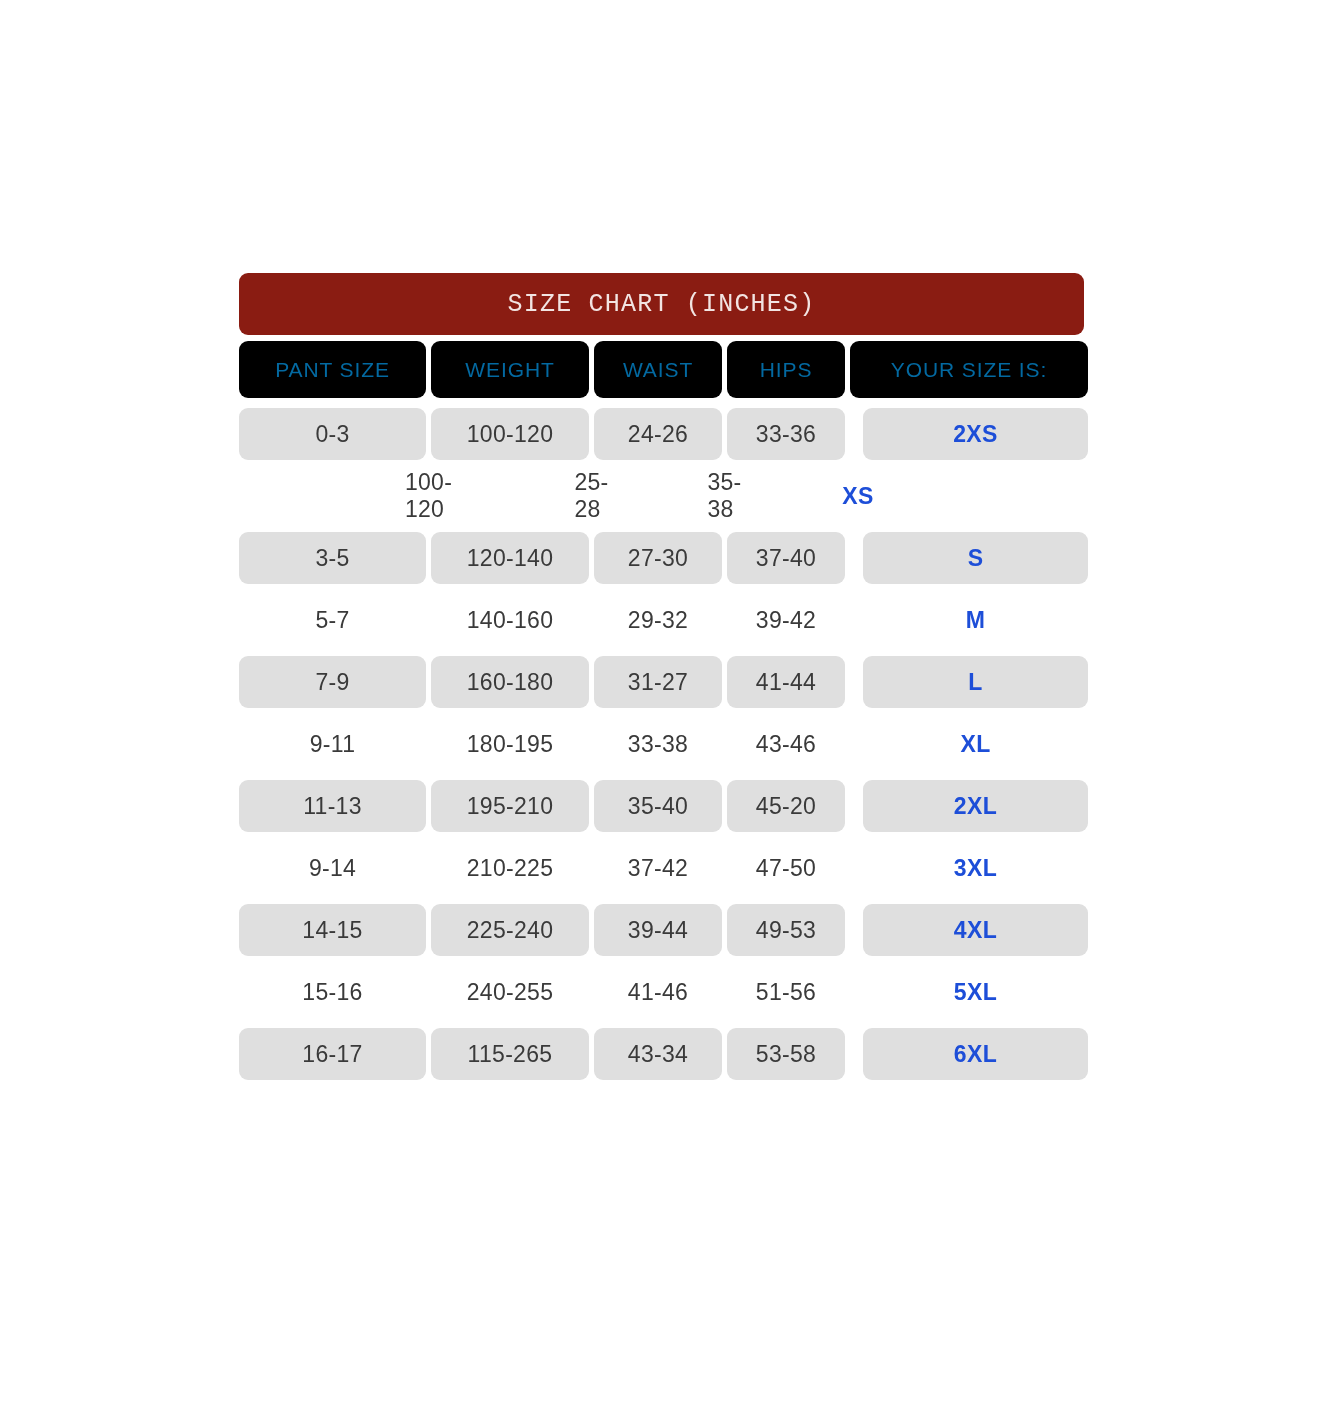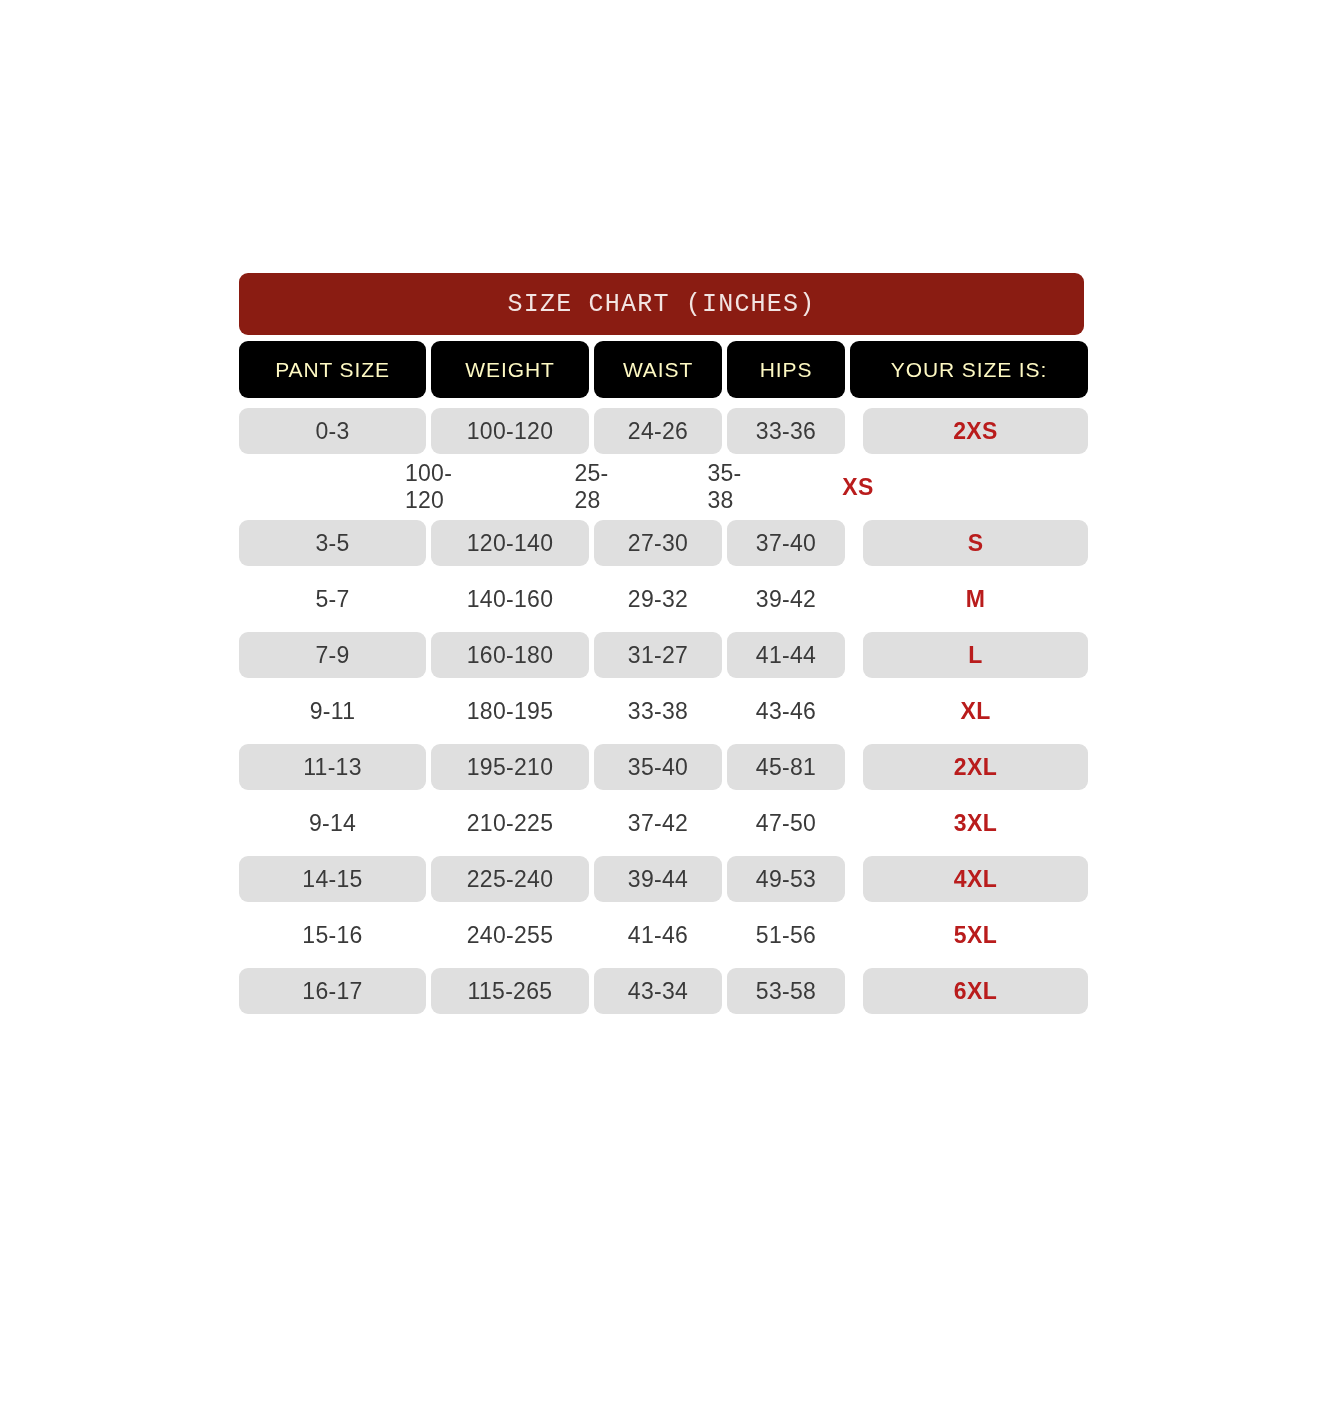--- a/index.html
+++ b/index.html
@@ -52,48 +52,48 @@
   
   .header-row { margin-top: 6px; }
 
   .header-cell {
     height: 57px;
     background: #000000;
     border-radius: 9px;
     display: flex;
     align-items: center;
     justify-content: center;
-    color: #fef9c3;
+    color: #0369a1;
     font-size: 21px;
     letter-spacing: 0.9px;
     font-weight: 400;
     white-space: nowrap;
   }
 
   
   .data-row { margin-top: 10px; }
 
   .data-cell {
-    height: 46px;
+    height: 52px;
     border-radius: 9px;
     display: flex;
     align-items: center;
     justify-content: center;
     font-size: 23px;
     color: #3a3a3a;
     font-weight: 400;
     letter-spacing: 0.3px;
   }
 
   .data-row.shaded .data-cell { background: #dfdfdf; }
   .data-row.plain  .data-cell { background: transparent; }
 
   .size-cell {
     font-weight: 700;
-    color: #b91c1c;
+    color: #1d4ed8;
     font-size: 23px;
     letter-spacing: 0.4px;
     margin-left: 13px;
   }
 </style>
 </head>
 <body>
 
 <div id="canvas">
 
@@ -179,21 +179,21 @@
           <div class="gap"></div>
           <div class="data-cell size-cell">XL</div>
         </div>
         <div class="row data-row shaded">
           <div class="data-cell">11-13</div>
           <div class="gap"></div>
           <div class="data-cell">195-210</div>
           <div class="gap"></div>
           <div class="data-cell">35-40</div>
           <div class="gap"></div>
-          <div class="data-cell">45-81</div>
+          <div class="data-cell">45-20</div>
           <div class="gap"></div>
           <div class="data-cell size-cell">2XL</div>
         </div>
         <div class="row data-row plain">
           <div class="data-cell">9-14</div>
           <div class="gap"></div>
           <div class="data-cell">210-225</div>
           <div class="gap"></div>
           <div class="data-cell">37-42</div>
           <div class="gap"></div>

